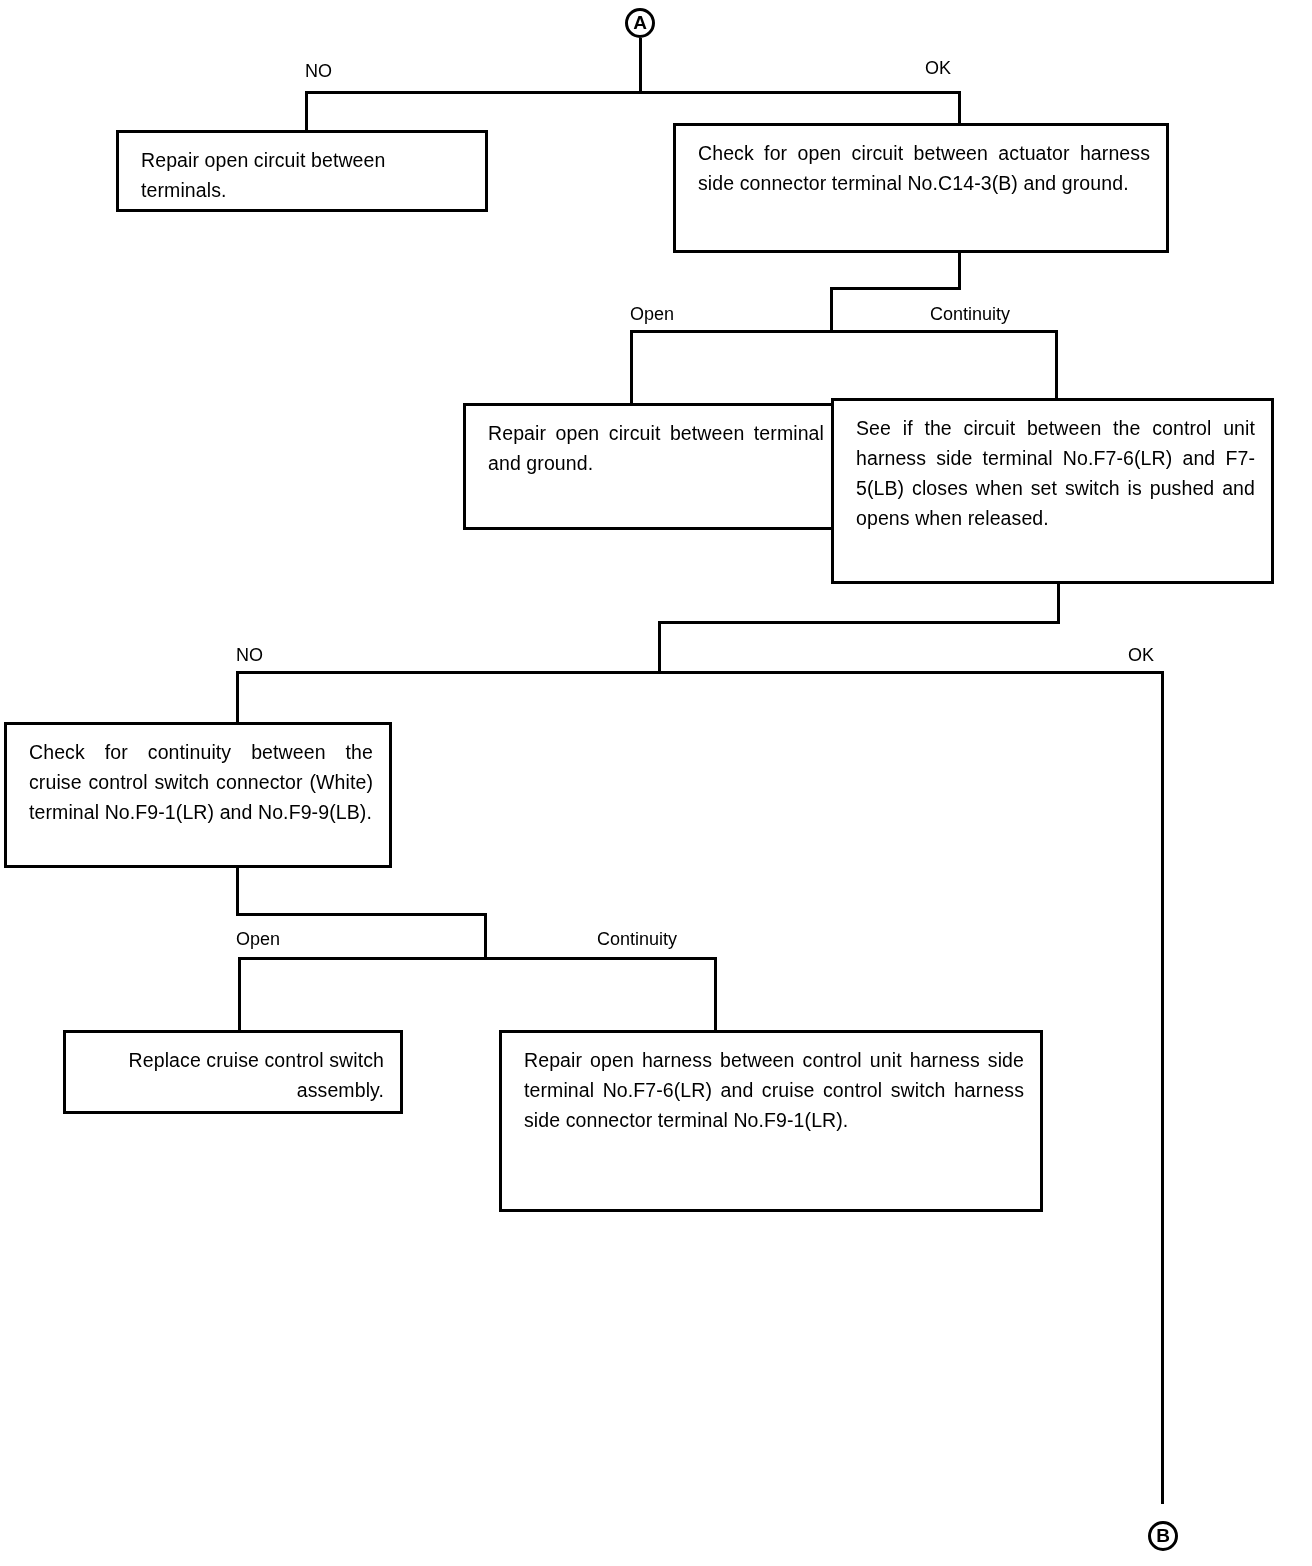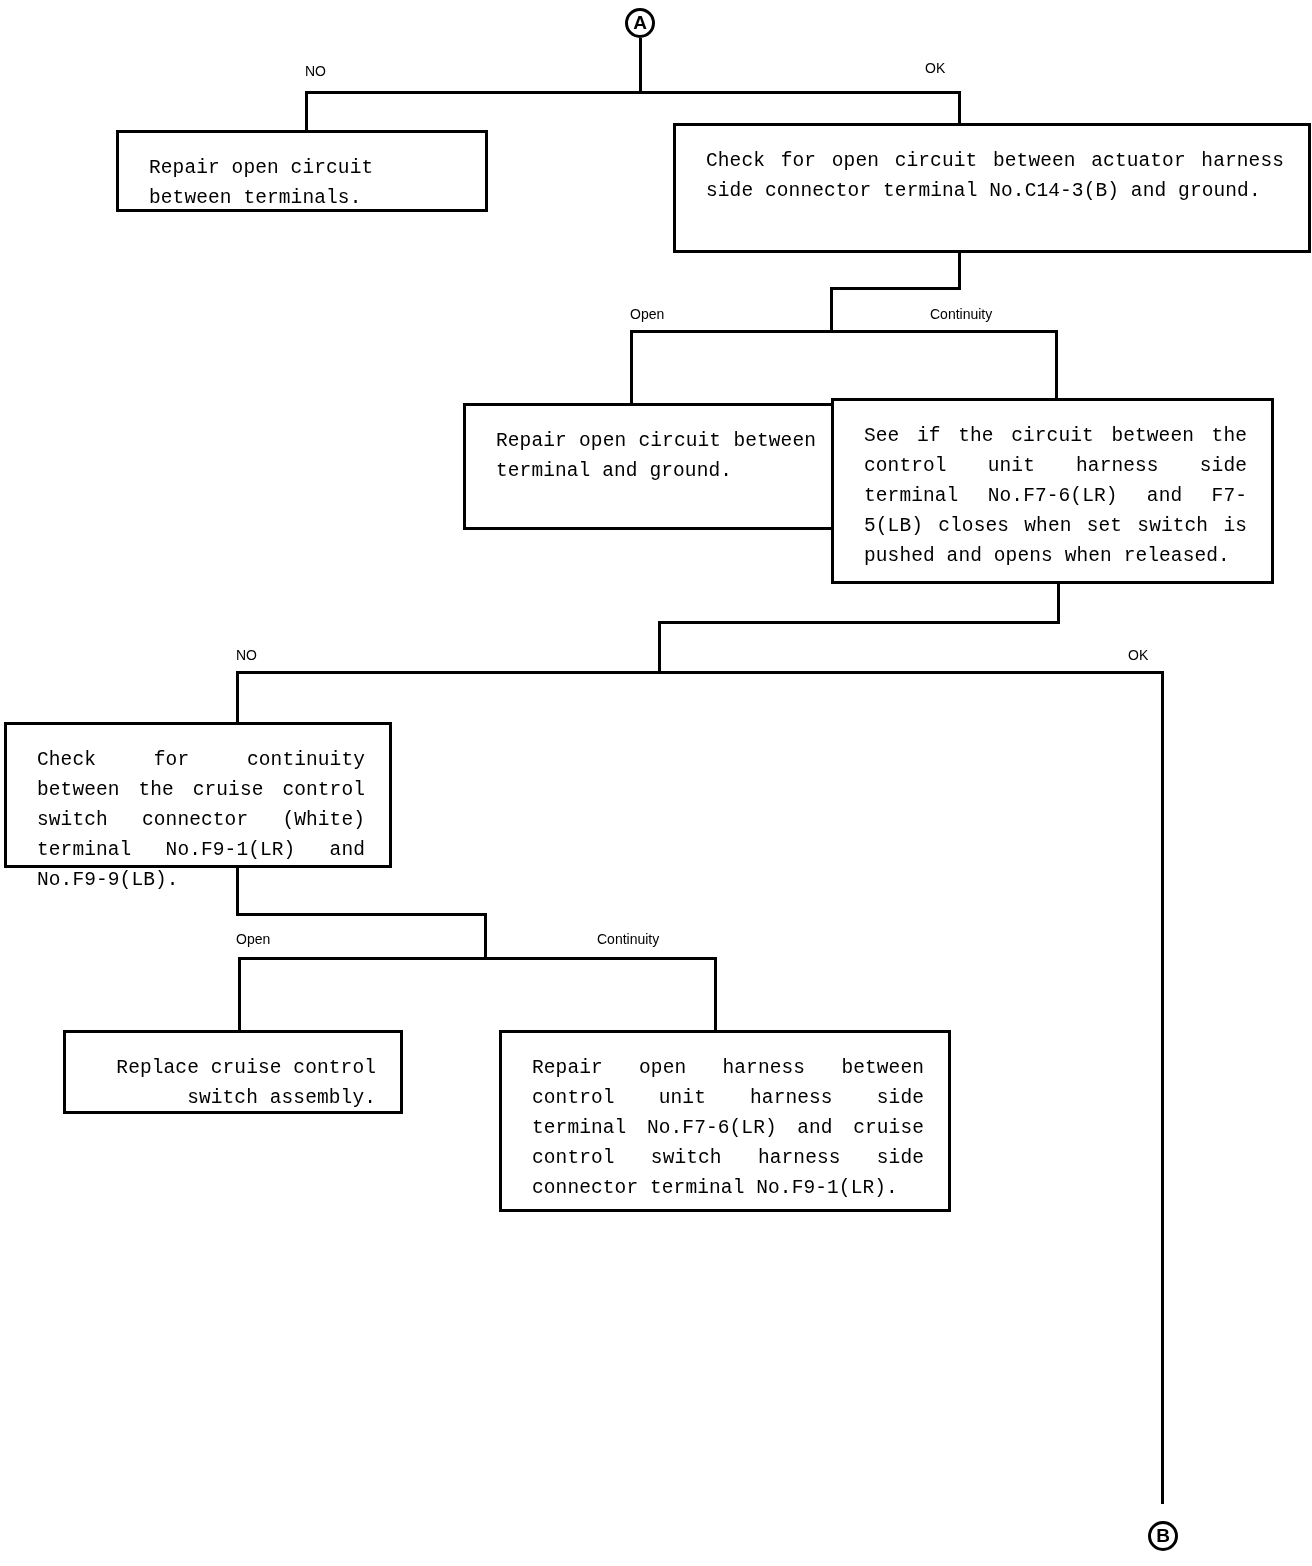--- a/index.html
+++ b/index.html
@@ -36,31 +36,30 @@
     border: 3px solid #000;
     box-sizing: border-box;
     background: #fff;
     color: #000;
     font-size: 19.5px;
     line-height: 30px;
     letter-spacing: 0.1px;
     padding: 12px 16px 10px 22px;
   }
   .box p {
-    margin: 8px;
-    font-family: Liberation Mono, monospace;
+    margin: 0;
   }
   .box.just p {
     text-align: justify;
     text-align-last: left;
   }
   
   .branch-label {
     position: absolute;
-    font-size: 14px;
+    font-size: 18px;
     color: #000;
     white-space: nowrap;
     line-height: 22px;
   }
   
   .hline {
     position: absolute;
     height: 0;
     border-top: 3px solid #000;
   }
@@ -86,21 +85,21 @@
   <div class="branch-label" style="left:925px; top:57px;">OK</div>
 
   <div class="vline" style="left:305px; top:91px; height:42px;"></div>
 
   <div class="vline" style="left:958px; top:91px; height:35px;"></div>
 
   <div class="box" style="left:116px; top:130px; width:372px; height:82px;">
     <p>Repair open circuit between terminals.</p>
   </div>
 
-  <div class="box just" style="left:673px; top:123px; width:638px; height:130px;">
+  <div class="box just" style="left:673px; top:123px; width:496px; height:130px;">
     <p>Check for open circuit between actuator harness side connector terminal No.C14-3(B) and ground.</p>
   </div>
 
   <div class="vline" style="left:958px; top:253px; height:36px;"></div>
   <div class="hline" style="left:830px; top:287px; width:131px;"></div>
   <div class="vline" style="left:830px; top:287px; height:45px;"></div>
 
   <div class="hline" style="left:630px; top:330px; width:428px;"></div>
   <div class="branch-label" style="left:630px; top:303px;">Open</div>
   <div class="branch-label" style="left:930px; top:303px;">Continuity</div>
@@ -140,19 +139,19 @@
   <div class="branch-label" style="left:236px; top:928px;">Open</div>
   <div class="branch-label" style="left:597px; top:928px;">Continuity</div>
 
   <div class="vline" style="left:238px; top:957px; height:75px;"></div>
   <div class="vline" style="left:714px; top:957px; height:75px;"></div>
 
   <div class="box" style="left:63px; top:1030px; width:340px; height:84px;text-align:right;">
     <p>Replace cruise control switch assembly.</p>
   </div>
 
-  <div class="box just" style="left:499px; top:1030px; width:452px; height:182px;">
+  <div class="box just" style="left:499px; top:1030px; width:544px; height:182px;">
     <p>Repair open harness between control unit harness side terminal No.F7-6(LR) and cruise control switch harness side connector terminal No.F9-1(LR).</p>
   </div>
 
   <div class="conn-circle" style="left:1148px; top:1521px;">B</div>
 
 </div>
 
 </body></html>

